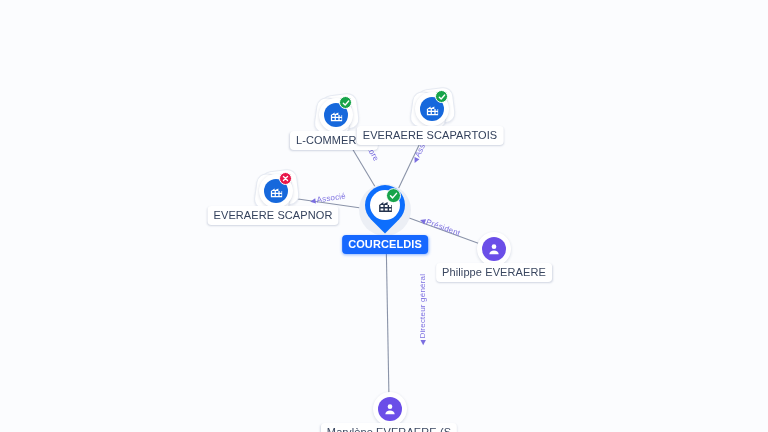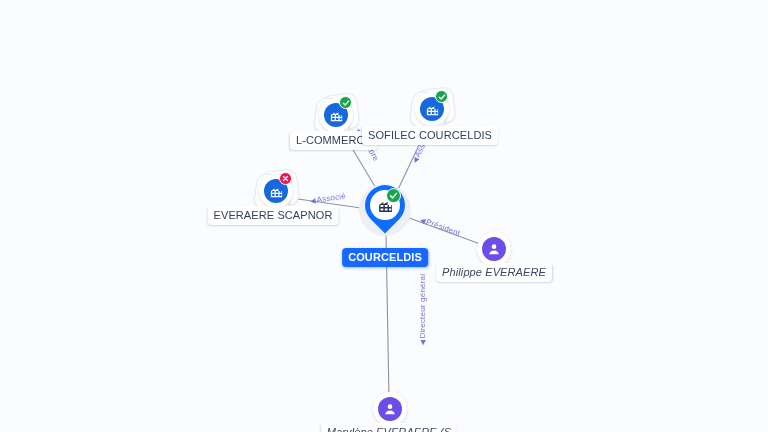--- a/index.html
+++ b/index.html
@@ -158,21 +158,20 @@
     cursor: pointer;
   }
   .label.primary {
     background: #1668ff;
     color: #ffffff;
     font-weight: 600;
     box-shadow: 0 1px 3px rgba(22,104,255,0.45);
   }
   .label.person-label {
     color: #3a4760;
-    font-style: italic;
   }
 
   
   .edge-label {
     position: absolute;
     transform-origin: 50% 50%;
     white-space: nowrap;
     font-size: 8px;
     color: #7b6ee0;
     letter-spacing: 0.2px;
@@ -248,21 +247,21 @@
             <path d="M3 21V11l6-4v3l6-3v4h6v10H3zm2-2h4v-3H5v3zm0-5h4v-3H5v3zm6 5h4v-3h-4v3zm0-5h4v-3h-4v3zm6 5h3v-3h-3v3zm0-5h3v-3h-3v3z"></path>
           </svg>
         </div>
       </div>
       <div class="badge ok">
         <svg width="8" height="8" viewBox="0 0 24 24" fill="none" stroke="#ffffff" stroke-width="4" stroke-linecap="round" stroke-linejoin="round">
           <path d="M4 12.5l5.5 5.5L20 6"></path>
         </svg>
       </div>
     </div>
-    <div class="label" style="left:-2px; top:17px;">SOFILEC COURCELDIS</div>
+    <div class="label" style="left:-2px; top:17px;">EVERAERE SCAPARTOIS</div>
   </div>
 
   <div class="node" style="left:276px; top:191px;">
     <div class="node-hit" style="width:48px;height:48px;">
       <div class="stack s1"></div>
       <div class="stack s2"></div>
       <div class="disc">
         <div class="glyph company">
           <svg width="15" height="15" viewBox="0 0 24 24" fill="#ffffff">
             <path d="M3 21V11l6-4v3l6-3v4h6v10H3zm2-2h4v-3H5v3zm0-5h4v-3H5v3zm6 5h4v-3h-4v3zm0-5h4v-3h-4v3zm6 5h3v-3h-3v3zm0-5h3v-3h-3v3z"></path>
@@ -318,16 +317,16 @@
             </svg>
           </span>
         </div>
         <div class="badge ok" style="width:15px;height:15px;">
           <svg width="9" height="9" viewBox="0 0 24 24" fill="none" stroke="#ffffff" stroke-width="4" stroke-linecap="round" stroke-linejoin="round">
             <path d="M4 12.5l5.5 5.5L20 6"></path>
           </svg>
         </div>
       </div>
     </div>
-    <div class="label primary" style="left:0px; top:36px;text-align:right;">COURCELDIS</div>
+    <div class="label primary" style="left:0px; top:23px;text-align:right;">COURCELDIS</div>
   </div>
 
 </div>
 
 </body></html>

